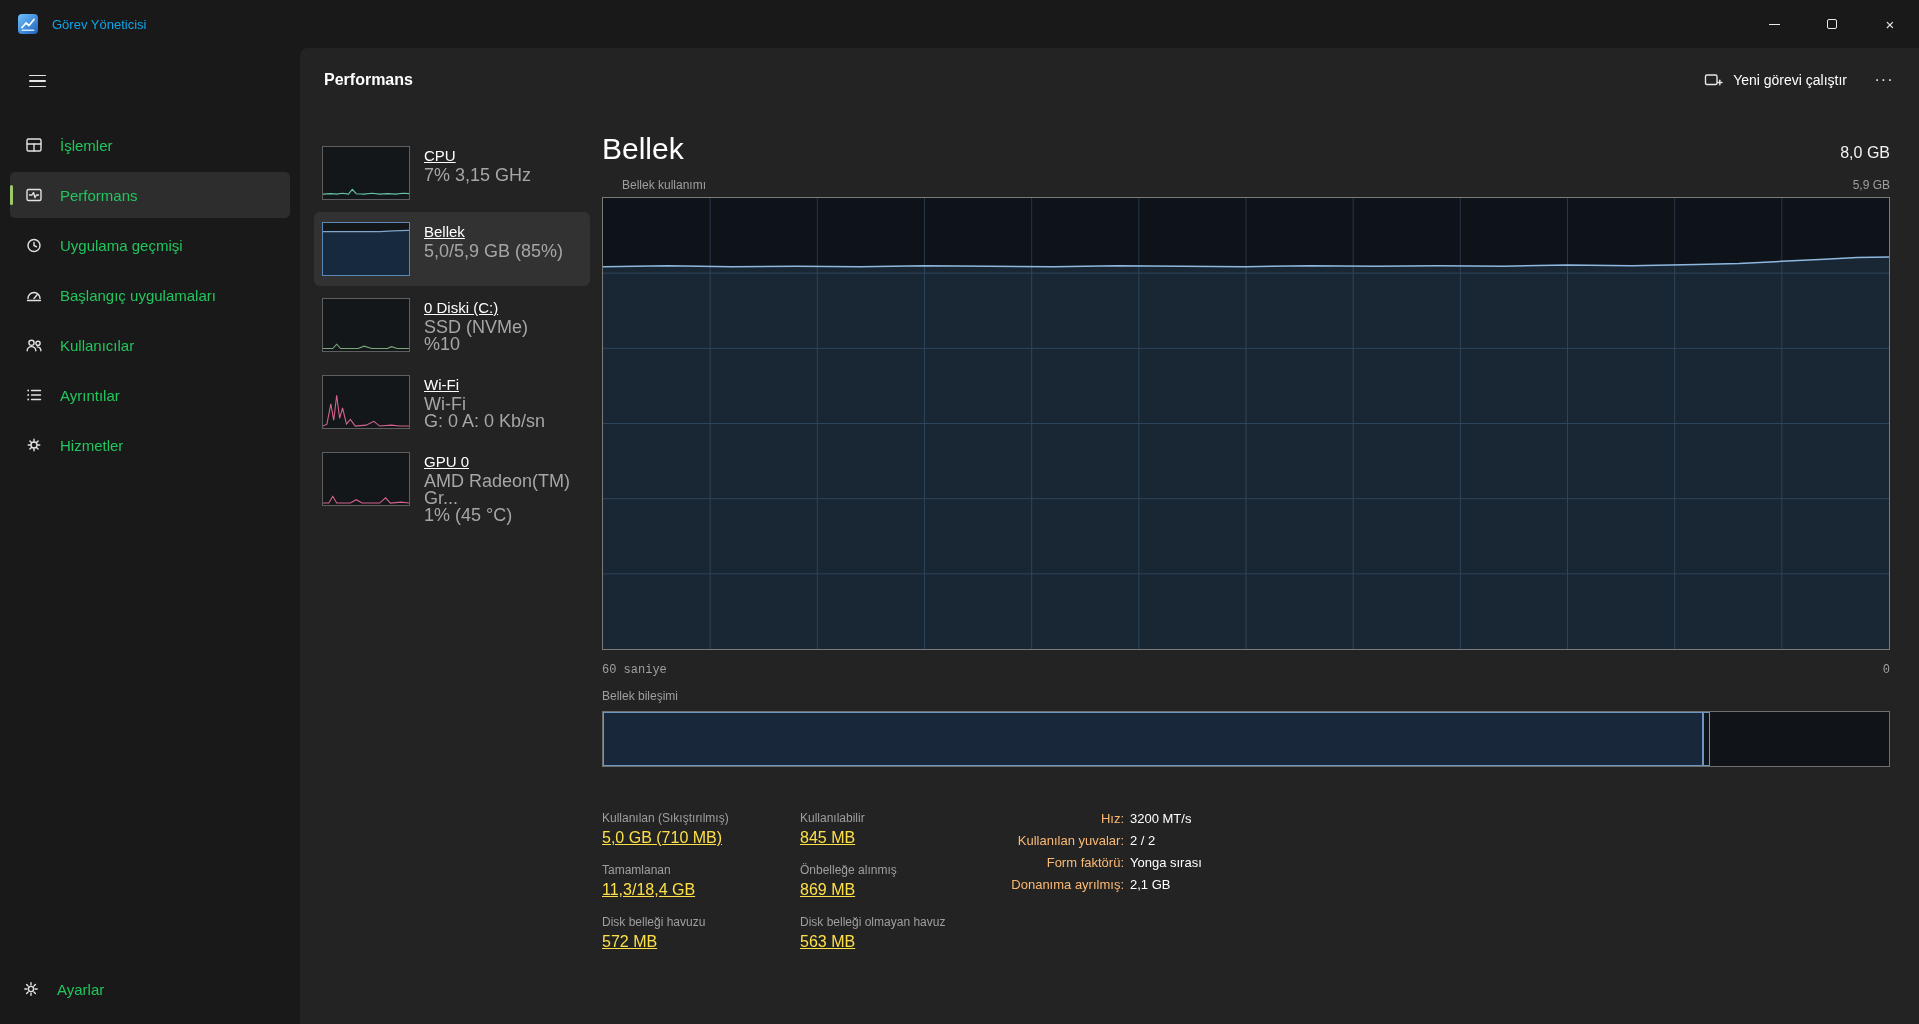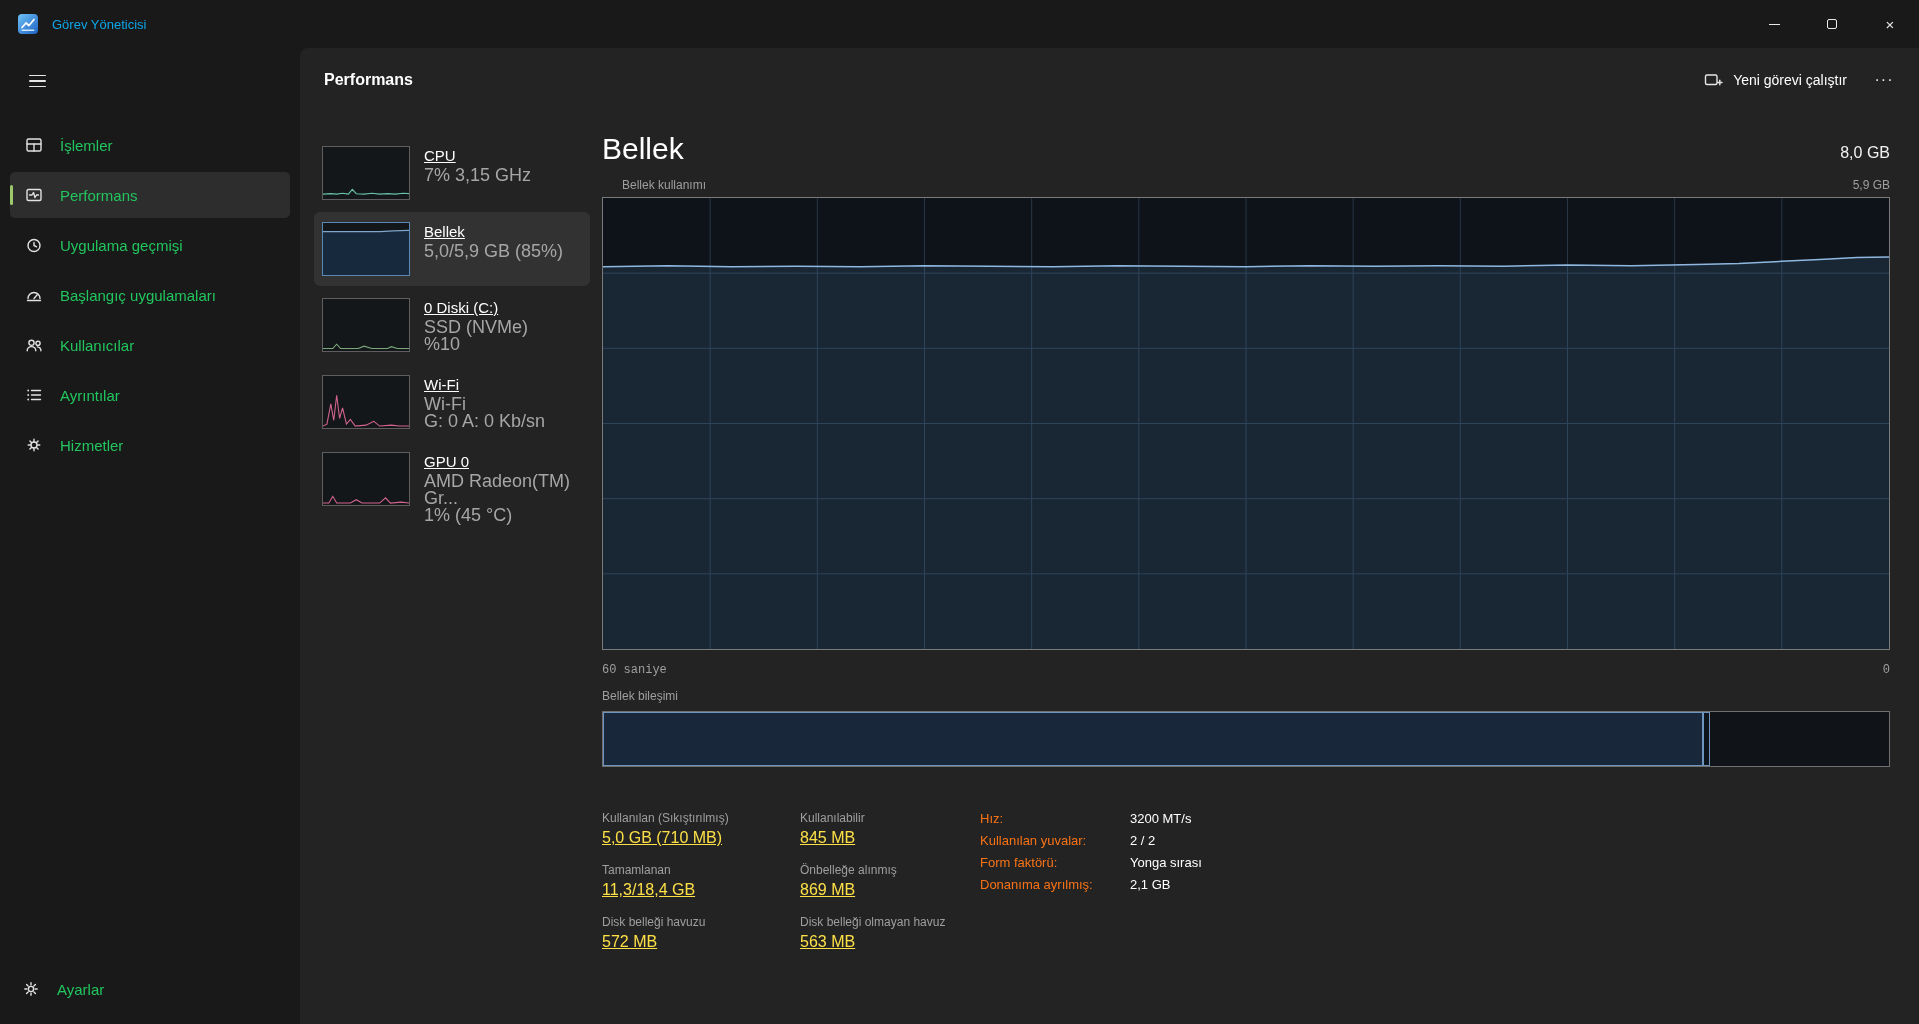--- a/index.html
+++ b/index.html
@@ -69,21 +69,21 @@
   .comp-bar { margin-top:8px; height:56px; border:1px solid #6f6f6f; background:#101419; position:relative; }
   .comp-fill { position:absolute; top:0; bottom:0; left:0; width:85.5%; background:#18283a; border:1px solid #6d95bd; }
   .comp-seg { position:absolute; top:0; bottom:0; left:85.5%; width:0.55%; background:#0d141c; border:1px solid #6d95bd; }
 
   .stats-row { display:flex; margin-top:44px; }
   .stats-grid { display:grid; grid-template-columns:198px 178px; row-gap:16px; }
   .stat-label { font-size:12px; color:#9f9f9f; margin-bottom:4px; white-space:nowrap; }
   .stat-value { font-size:16px; color:#fde047; white-space:nowrap;text-decoration:underline; }
   .details-grid { display:grid; grid-template-columns:144px auto; column-gap:6px; row-gap:7px;
     align-content:start; font-size:13px; margin-left:2px; }
-  .detail-label { color:#f97316; white-space:nowrap; }
+  .detail-label { color:#fdba74; white-space:nowrap;text-align:right; }
   .detail-value { color:#ffffff; white-space:nowrap; }
 </style>
 </head>
 <body>
 
 <div class="titlebar">
   <div class="app-id">
     <span style="width:20px;height:20px;display:inline-flex;">
       <svg viewBox="0 0 20 20" width="20" height="20">
         <defs>

